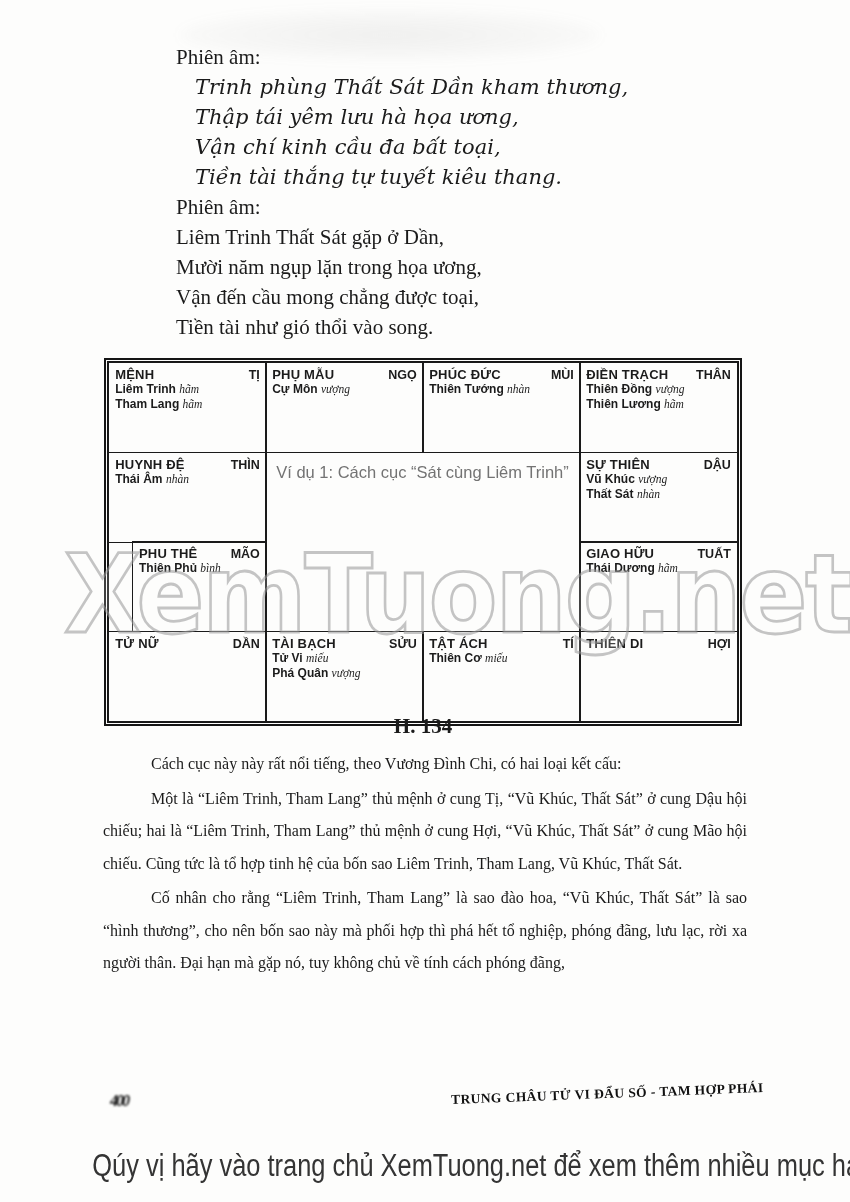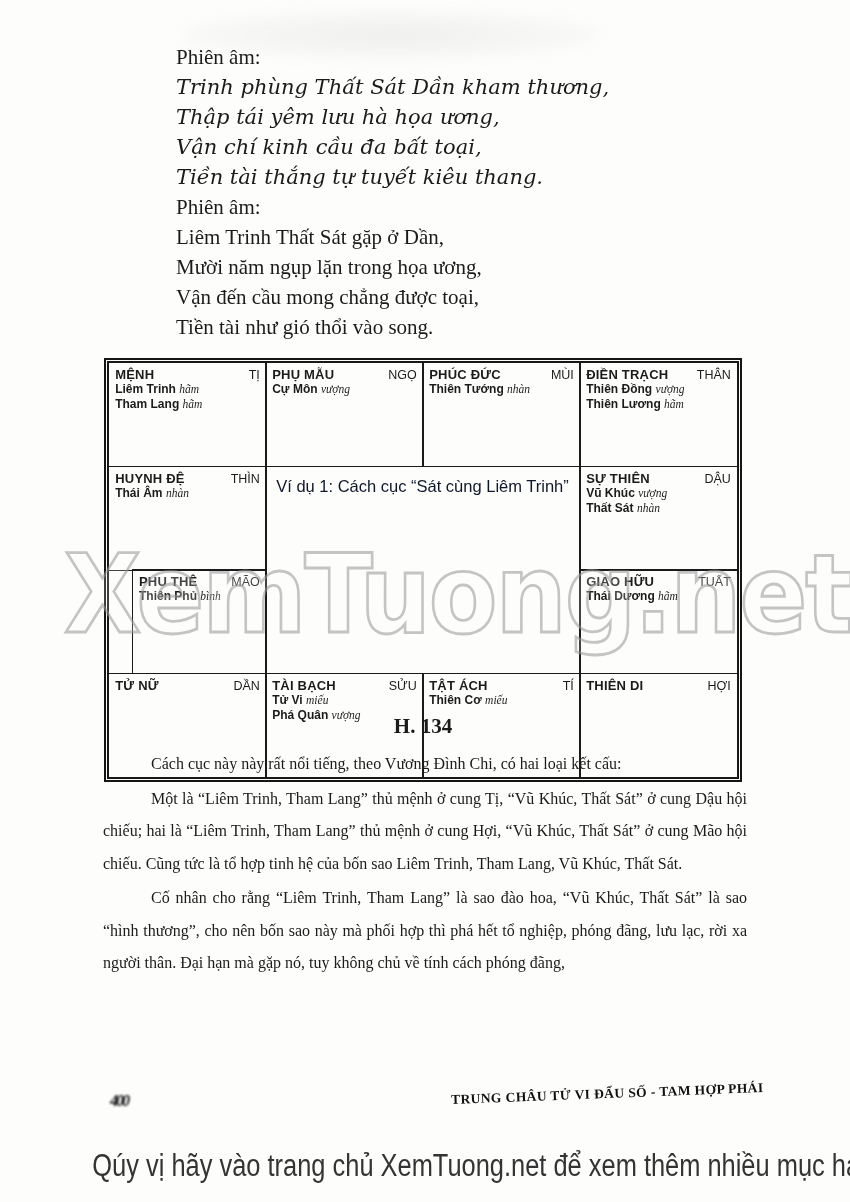--- a/index.html
+++ b/index.html
@@ -6,35 +6,35 @@
   body{width:850px;height:1202px;background:#ffffff;position:relative;overflow:hidden;
        font-family:"Liberation Serif",serif;color:#1b1b1b;}
   .page{position:absolute;inset:0;background:#fdfdfc;}
   
   .smudge{position:absolute;left:180px;top:10px;width:420px;height:50px;border-radius:50%;
           background:radial-gradient(ellipse at center, rgba(120,120,120,0.10), rgba(255,255,255,0));
           filter:blur(6px);}
   
   .verse{position:absolute;left:176px;top:42px;font-size:21px;line-height:30px;}
   .verse div{white-space:nowrap;}
-  .verse .it{font-style:italic;font-family:"DejaVu Serif",serif;}
+  .verse .it{font-style:italic;font-family:"DejaVu Serif",serif;margin-left:19px;}
   
-  .chart{position:absolute;left:104px;top:358px;width:638px;height:424px;
+  .chart{position:absolute;left:104px;top:358px;width:638px;height:368px;
          border:5px double #151515;box-sizing:border-box;
          display:grid;grid-template-columns:1fr 1fr 1fr 1fr;grid-template-rows:1fr 1fr 1fr 1fr;
          background:transparent;font-family:"Liberation Sans",sans-serif;}
   .cell{border:1.6px solid #1a1a1a;margin:-0.8px;padding:4px 6px 2px 6px;box-sizing:border-box;
         position:relative;background:transparent;}
   .cell .hdr{display:flex;justify-content:space-between;align-items:baseline;}
   .palace{font-weight:bold;font-size:13px;letter-spacing:0.2px;}
-  .branch{font-weight:normal;font-size:12.5px;text-align:center;}
+  .branch{font-weight:bold;font-size:12.5px;text-align:center;}
   .star{font-size:12px;font-weight:bold;line-height:15px;}
   .star .bright{font-weight:normal;font-style:italic;font-size:11.5px;font-family:"Liberation Serif",serif;}
   .center-cell{grid-column:2/4;grid-row:2/4;padding:10px 10px;}
-  .center-title{font-family:"Liberation Sans",sans-serif;font-size:16.5px;color:#0f172a;}
+  .center-title{font-family:"Liberation Sans",sans-serif;font-size:16.5px;color:#737373;}
   
   .watermark{position:absolute;left:64px;top:536px;width:724px;text-align:center;
              font-family:"DejaVu Sans",sans-serif;font-weight:bold;font-size:100px;
              letter-spacing:-2px;color:rgba(255,255,255,0.18);
              -webkit-text-stroke:2.6px rgba(150,150,150,0.55);
              z-index:5;pointer-events:none;transform:scaleY(1.08);}
   
   .caption{position:absolute;left:104px;top:714px;width:638px;text-align:center;
            font-size:21px;font-weight:bold;font-family:"Liberation Serif",serif;}
   

